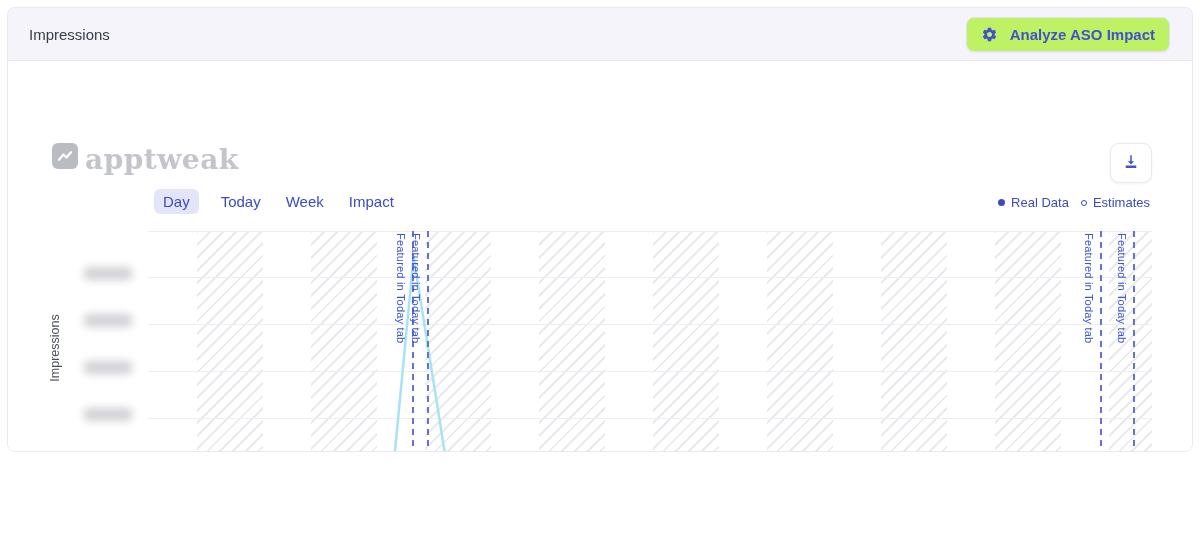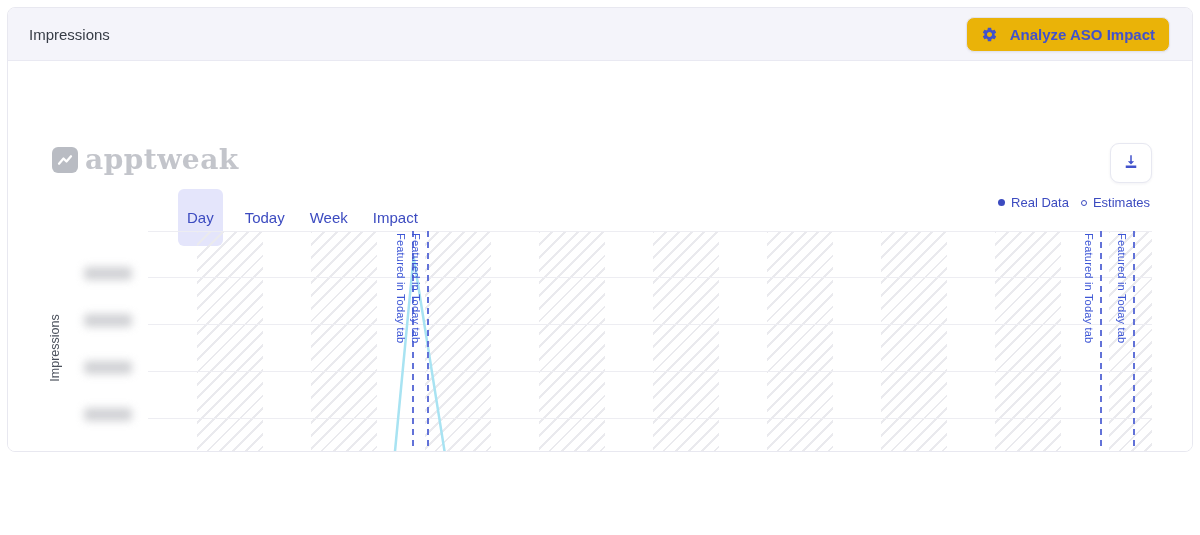--- a/index.html
+++ b/index.html
@@ -1,35 +1,35 @@
 <!DOCTYPE html>
 <html><head>
 <meta charset="utf-8">
 <style>
   * { margin:0; padding:0; box-sizing:border-box; }
   html,body { width:1200px; height:535px; background:#ffffff; font-family:"Liberation Sans", sans-serif; overflow:hidden; }
   .card { position:absolute; left:7px; top:7px; width:1186px; height:445px; border:1px solid #e8e8f0; border-radius:8px; background:#ffffff; overflow:hidden; }
   .card-header { position:relative; height:53px; background:#f4f4fa; border-bottom:1px solid #e9e9f2; display:flex; align-items:center; justify-content:space-between; padding:0 22px 0 21px; }
   .page-title { font-size:15px; color:#363c46; }
-  .aso-btn { display:flex; align-items:center; gap:12px; background:#eab308; border:1px solid #e2e3ee; border-radius:8px; padding:8px 14px; font-size:15px; font-weight:600; color:#4252cb; cursor:pointer; box-shadow:0 1px 2px rgba(40,40,90,.05); font-family:"Liberation Sans", sans-serif; }
+  .aso-btn { display:flex; align-items:center; gap:12px; background:#bef264; border:1px solid #e2e3ee; border-radius:8px; padding:8px 14px; font-size:15px; font-weight:600; color:#4252cb; cursor:pointer; box-shadow:0 1px 2px rgba(40,40,90,.05); font-family:"Liberation Sans", sans-serif; }
   .aso-btn svg { display:block; }
   .card-body { position:relative; width:100%; height:466px; background:#ffffff; }
 
   
-  .logo { position:absolute; left:44px; top:82px; display:flex; align-items:center; gap:7px; }
+  .logo { position:absolute; left:44px; top:82px; display:flex; align-items:flex-start; gap:7px; }
   .logo-icon { width:26px; height:26px; background:#b9bcc3; border-radius:6px; display:flex; align-items:center; justify-content:center; }
   .logo-text { font-family:"DejaVu Serif", serif; font-weight:bold; font-size:28px; color:#c3c5cb; letter-spacing:0.5px; }
 
   
   .dl-btn { position:absolute; left:1102px; top:82px; width:42px; height:40px; background:#ffffff; border:1px solid #e7e8f1; border-radius:9px; display:flex; align-items:center; justify-content:center; cursor:pointer; box-shadow:0 1px 3px rgba(40,40,90,.06); }
 
   
   .tabs { position:absolute; left:146px; top:128px; display:flex; align-items:center; gap:19px; font-size:15px; color:#3c4bc0; }
   .tab { cursor:pointer; padding:4px 3px; border-radius:6px; }
-  .tab.active { background:#e4e5fb; padding:20px 9px;margin-left:24px; }
+  .tab.active { background:#e4e5fb; padding:4px 9px; }
 
   
   .data-legend { position:absolute; right:42px; top:134px; display:flex; align-items:center; gap:6px; font-size:13px; color:#3c4bc0; }
   .dot-real { width:7px; height:7px; border-radius:50%; background:#3c4bc0; }
   .dot-est { width:6px; height:6px; border-radius:50%; border:1.5px solid #3c4bc0; background:transparent; margin-left:6px; }
 
   
   .y-title { position:absolute; left:47px; top:287px; transform:translate(-50%,-50%) rotate(-90deg); font-size:12.5px; color:#4b515c; white-space:nowrap; }
   .plot { position:absolute; left:140px; top:170px; width:1004px; height:233px; }
   .band { position:absolute; top:0; height:233px; background:repeating-linear-gradient(135deg, #eaeaee 0 2px, transparent 2px 9px); }

